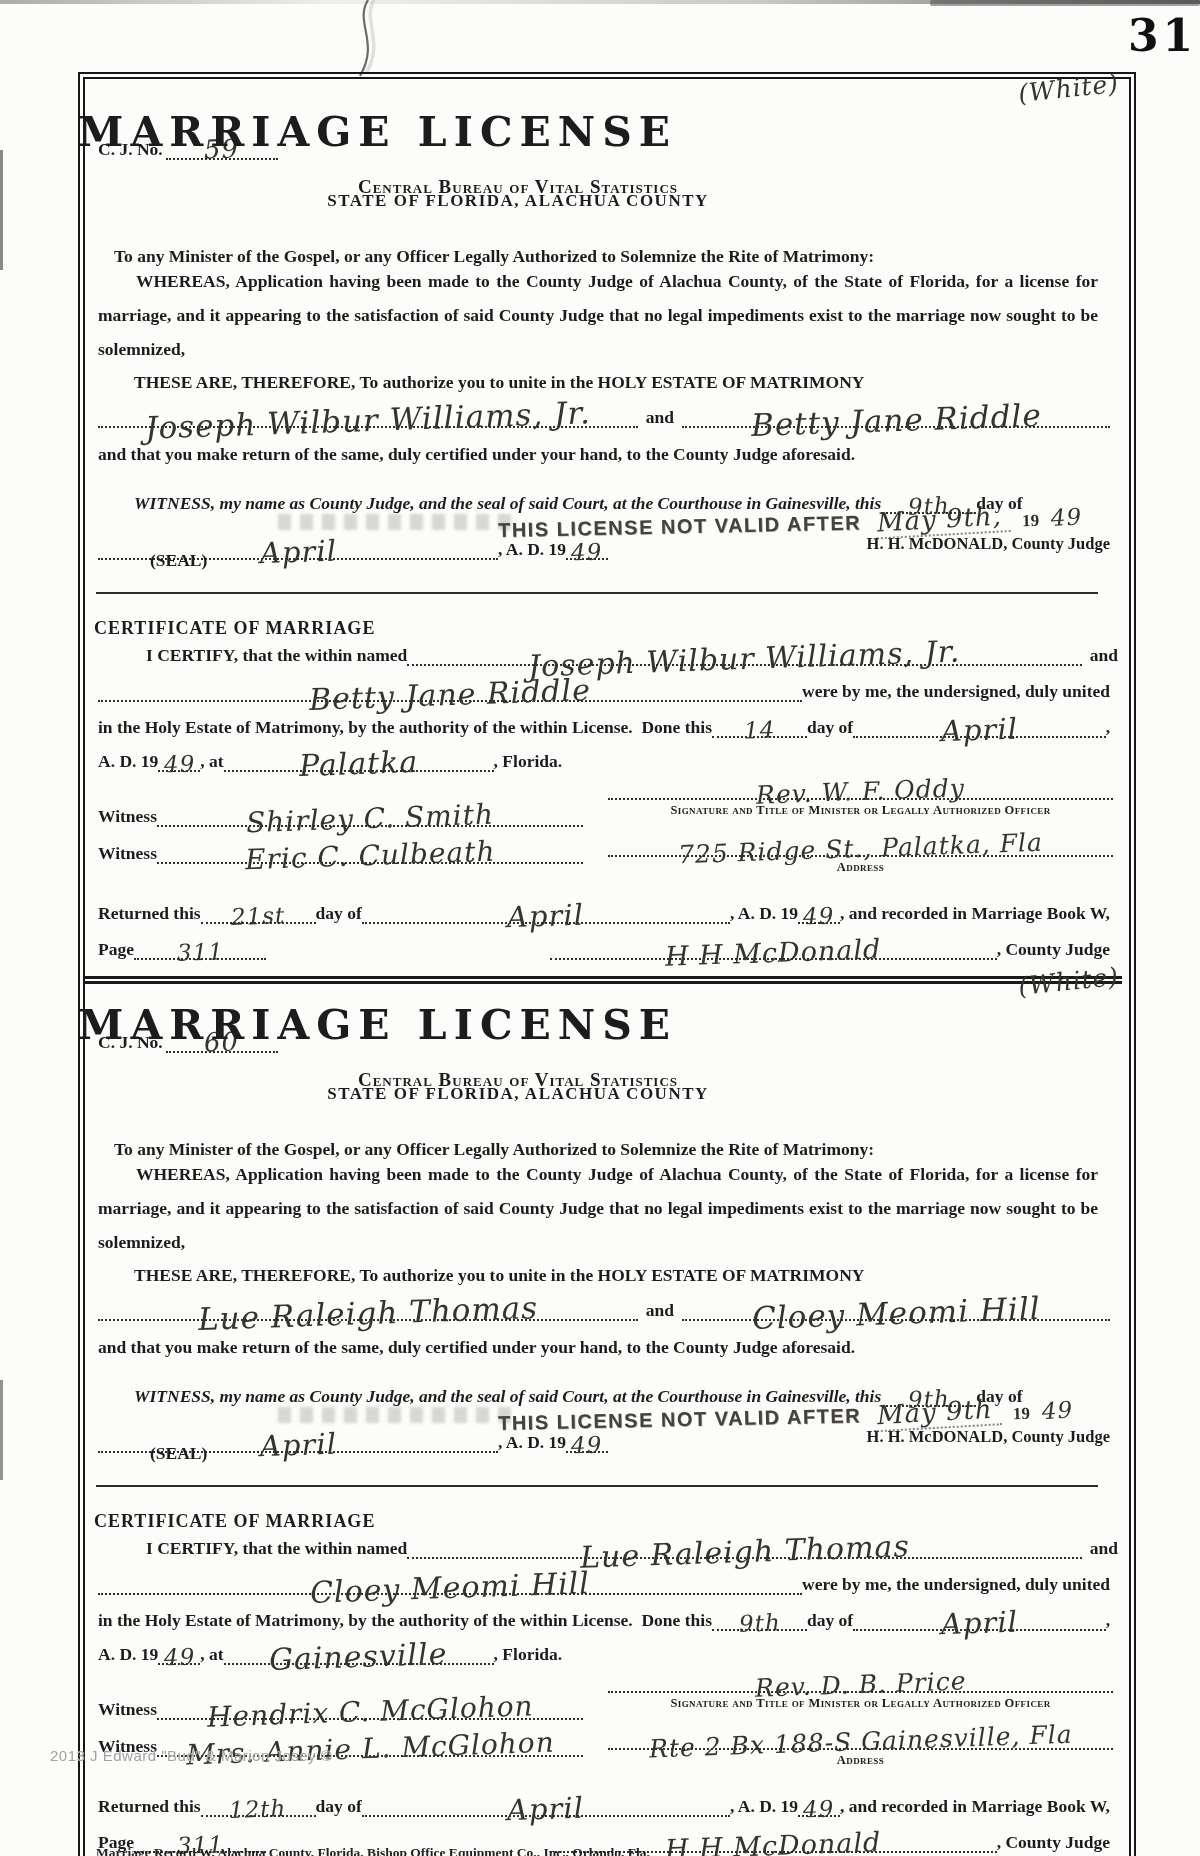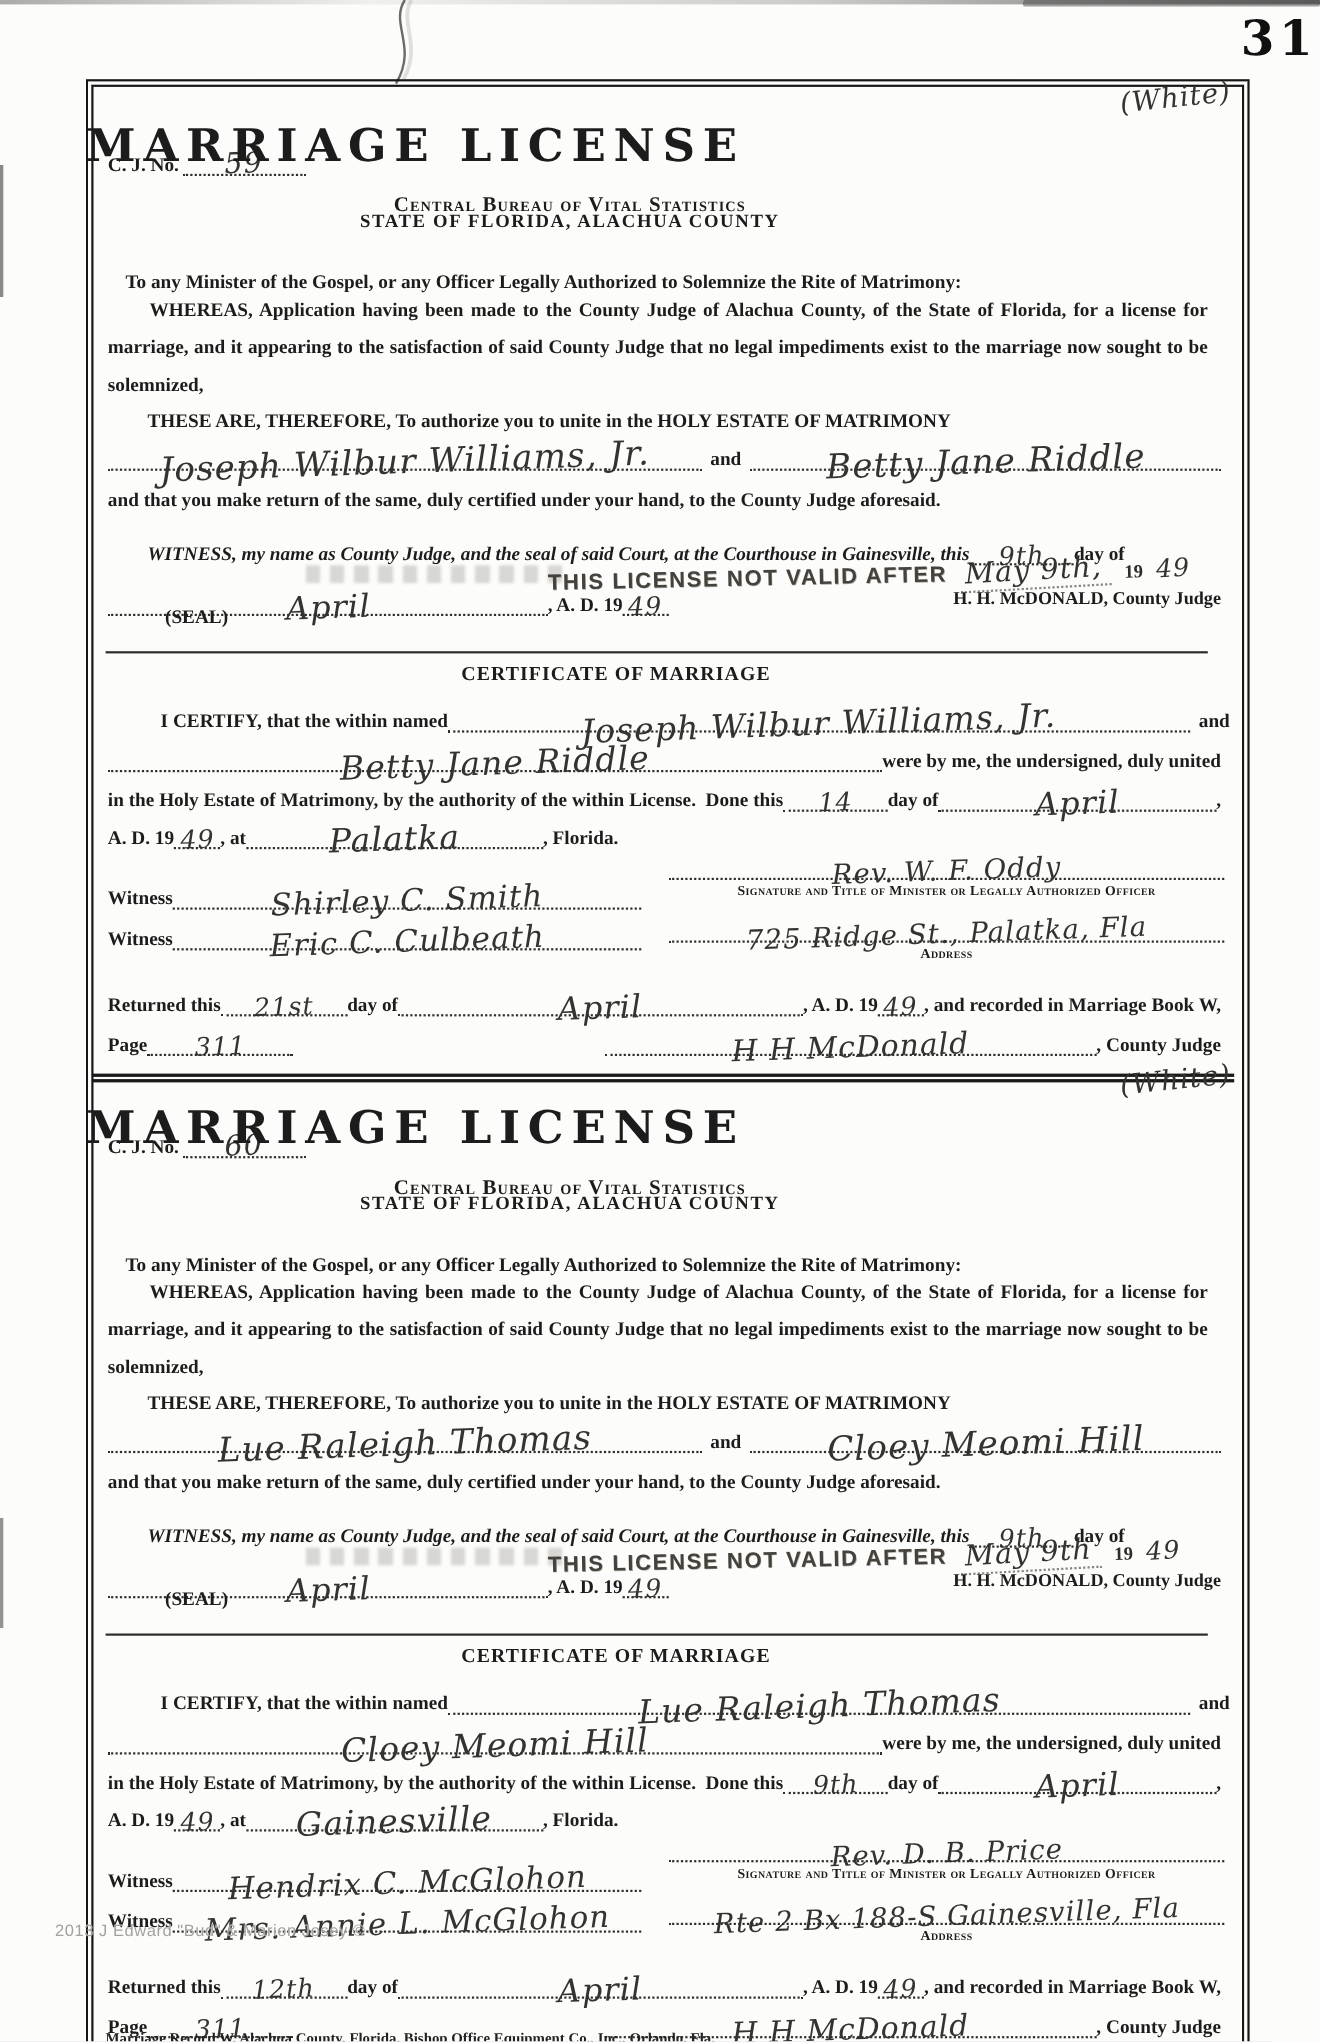--- a/index.html
+++ b/index.html
@@ -80,21 +80,21 @@
   .stamp-year { font-size:17px; color:#2f2d29; }
   .stamp-smudge { left:200px; top:442px; width:240px; height:16px;
     background:repeating-linear-gradient(90deg, rgba(120,118,112,.28) 0 13px, transparent 13px 22px);
     filter:blur(1.5px); }
   .ad-row { left:20px; top:452px; width:1012px; height:36px; }
   .f-month { width:400px; }
   .f-yr { width:42px; }
   .judge-name { margin-left:auto; font-size:16.5px; padding-bottom:6px; white-space:pre; }
   .seal { left:72px; top:478px; }
   .section-rule { left:18px; top:520px; width:1002px; border-top:2px solid #2c2c2c; height:0; }
-  .cert-heading { left:0; top:530px; width:964px; text-align:center; margin:0;
+  .cert-heading { left:0; top:530px; width:964px; text-align:left; margin:16px;
     font-size:18px; letter-spacing:1px; }
   .certify-row { left:36px; top:558px; width:1012px; height:36px;text-align:center; }
   .certify-row .lead { padding-left:32px; }
   .bride-row { left:20px; top:594px; width:1012px; height:36px; }
   .authority-row { left:20px; top:630px; width:1012px; height:36px; }
   .f-dday { width:95px; }
   .place-row { left:20px; top:664px; width:580px; height:36px; }
   .f-place { width:270px; }
   .min-col { left:530px; top:694px; width:505px; text-align:center; }
   .min-sig { display:flex; justify-content:center; align-items:flex-end; height:32px;

